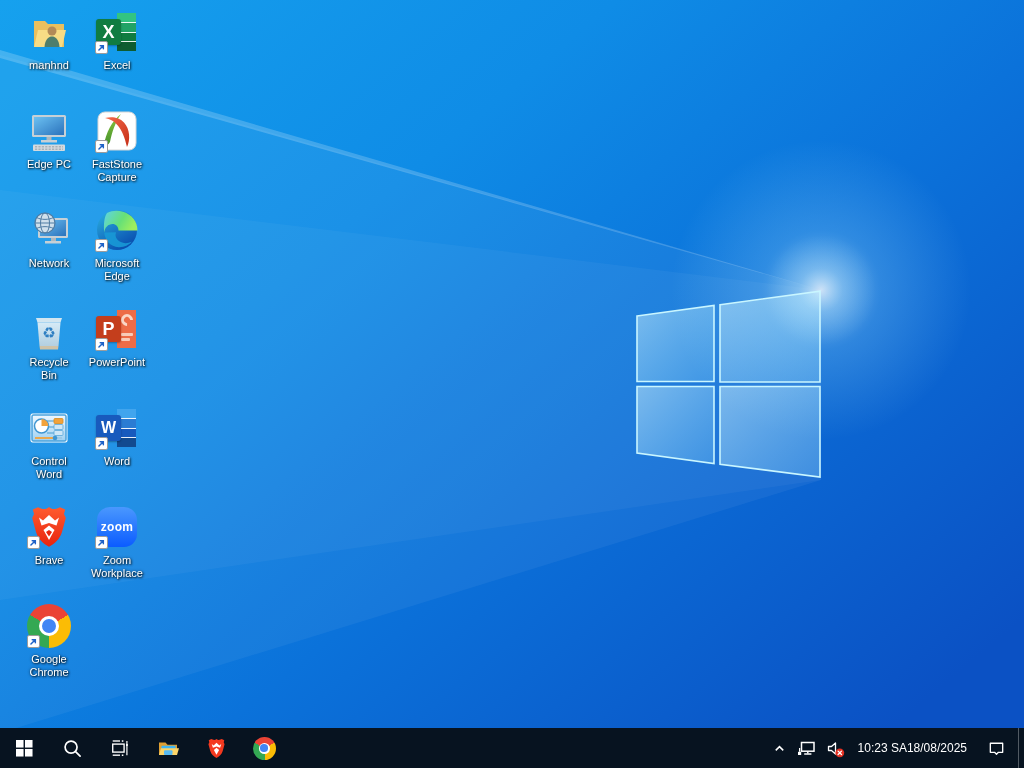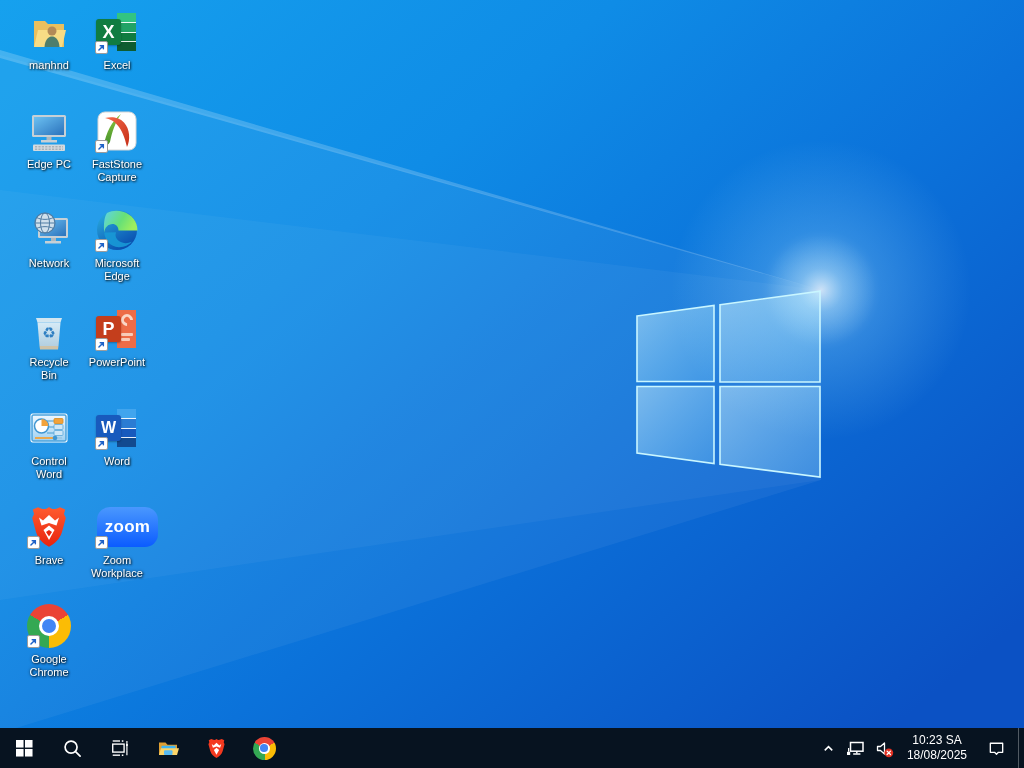--- a/index.html
+++ b/index.html
@@ -41,33 +41,33 @@
   .chrome-ball::after { content:""; position:absolute; left:50%; top:50%; width:14px; height:14px; margin:-7px 0 0 -7px;
     background:#4285f4; border-radius:50%; }
   .chrome-sm { position:relative; width:23px; height:23px; border-radius:50%;
     background:conic-gradient(from -60deg, #ea4335 0 120deg, #fbbc05 0 240deg, #34a853 0 360deg); }
   .chrome-sm::before { content:""; position:absolute; left:50%; top:50%; width:11px; height:11px; margin:-5.5px 0 0 -5.5px;
     background:#fff; border-radius:50%; }
   .chrome-sm::after { content:""; position:absolute; left:50%; top:50%; width:7.5px; height:7.5px; margin:-3.75px 0 0 -3.75px;
     background:#4285f4; border-radius:50%; }
 
   
-  .zoom-sq { position:absolute; left:4px; top:4px; width:61px; height:40px; border-radius:13px;
+  .zoom-sq { position:absolute; left:4px; top:4px; width:40px; height:40px; border-radius:13px;
     background:linear-gradient(180deg,#4a98fe,#0b5cff); display:flex; align-items:center; justify-content:center;
-    color:#fff; font-weight:bold; font-size:17px; letter-spacing:0.3px; }
+    color:#fff; font-weight:bold; font-size:12px; letter-spacing:0.3px; }
 
   
   .taskbar { position:absolute; left:0; top:728px; width:1024px; height:40px; background:#071320;
              display:flex; align-items:center; justify-content:space-between; }
   .tb-left { display:flex; height:40px; }
   .tb-btn { width:48px; height:40px; background:none; border:none; display:flex; align-items:center; justify-content:center; cursor:pointer; }
   .tb-right { display:flex; height:40px; align-items:center; }
   .tray-btn { height:40px; background:none; border:none; display:flex; align-items:center; justify-content:center;
               padding:0 5px; cursor:pointer; }
-  .clock { flex-direction:column; color:#fff; font-size:12px; line-height:15px; font-family:"Liberation Sans",sans-serif;
+  .clock { flex-direction:row; color:#fff; font-size:12px; line-height:15px; font-family:"Liberation Sans",sans-serif;
            padding:0 8px; text-align:center; }
   .show-desktop { width:6px; height:40px; border-left:1px solid rgba(255,255,255,.3); }
 </style>
 </head>
 <body>
 
 <div class="screen">
 
   <div class="desktop">
     <svg class="wall" viewBox="0 0 1024 728" preserveAspectRatio="none">

